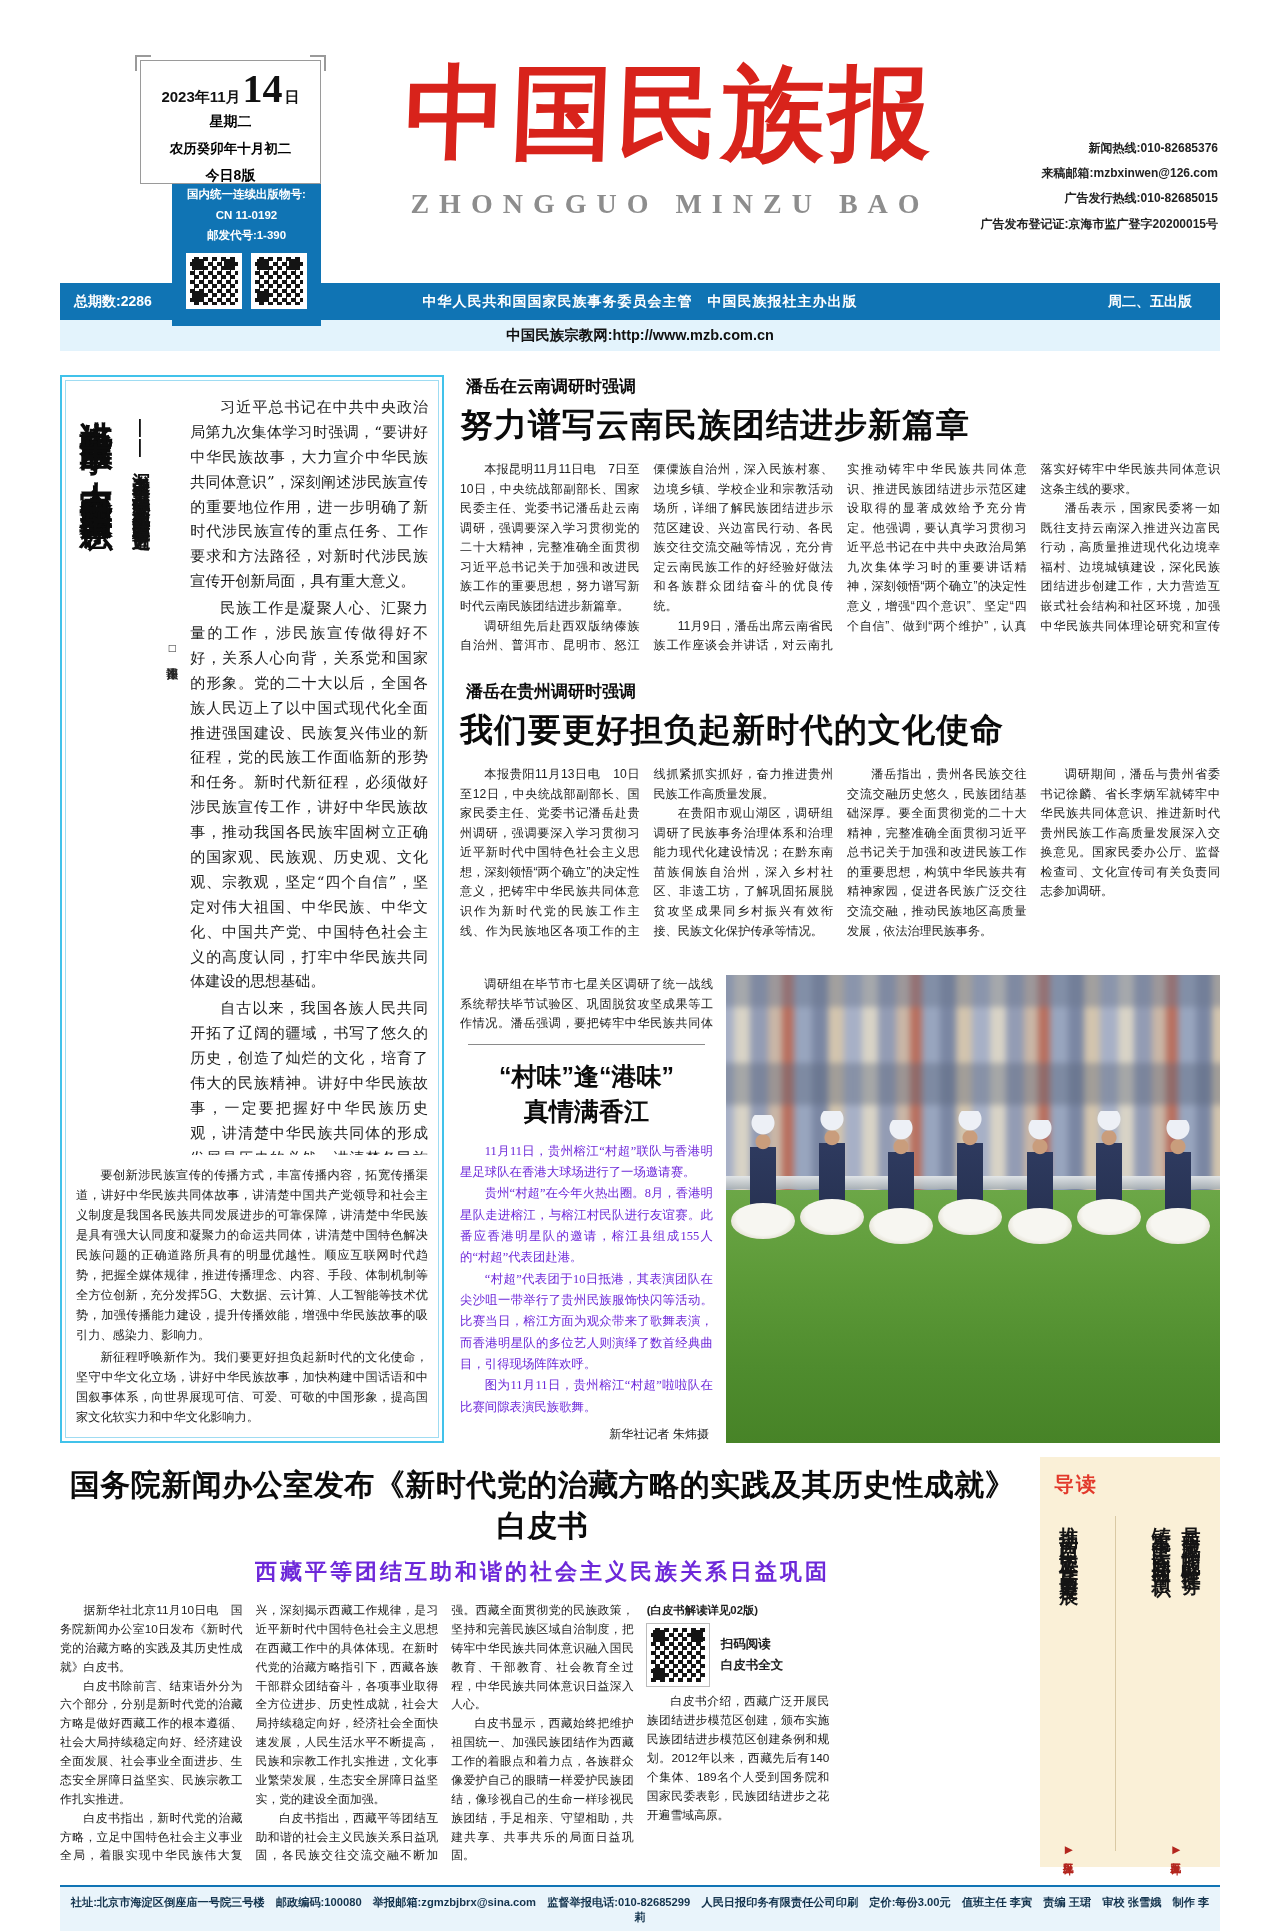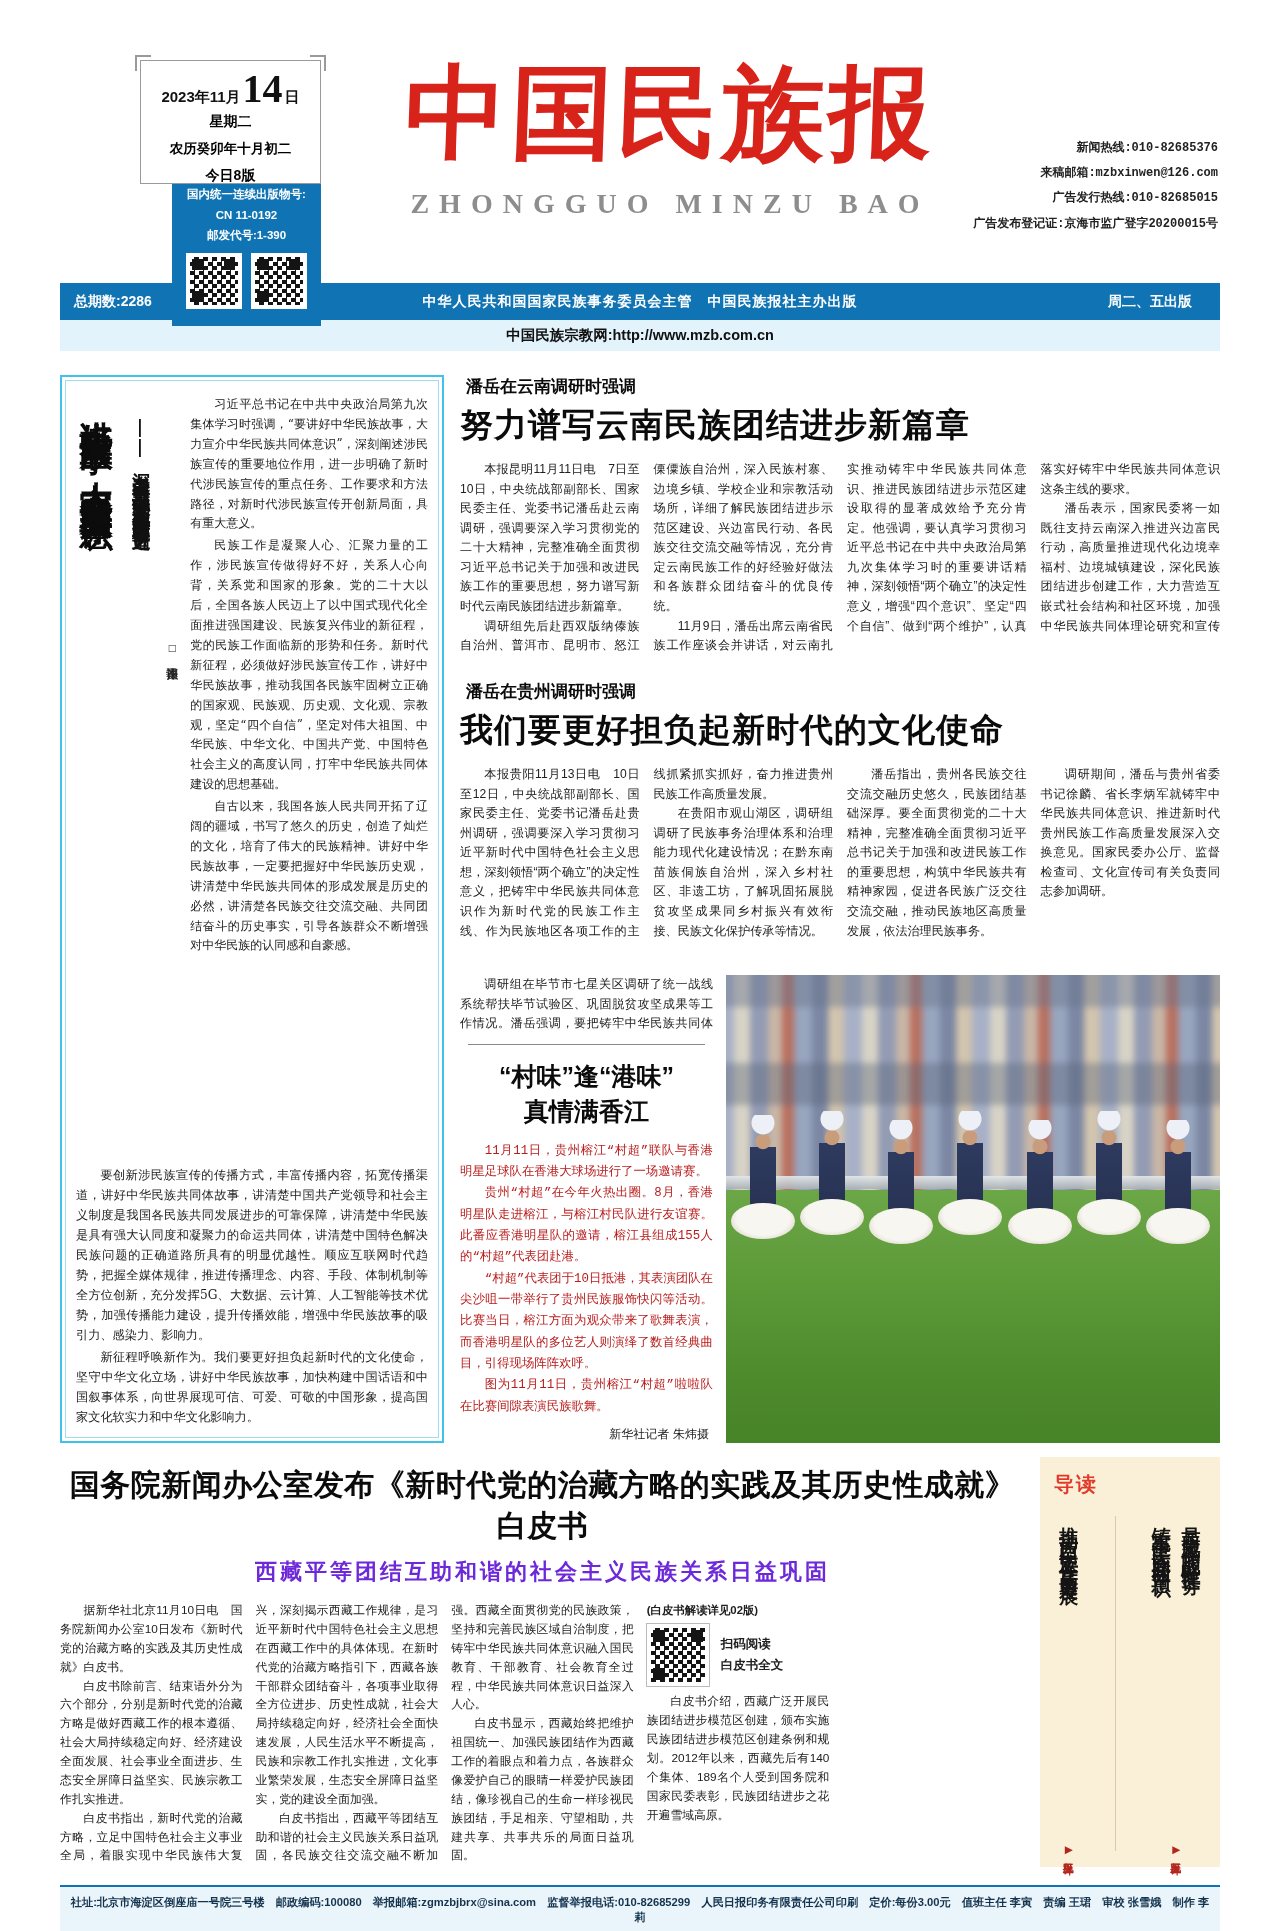--- a/index.html
+++ b/index.html
@@ -31,21 +31,21 @@
         background:#141414; box-shadow:32px 0 0 #141414, 0 32px 0 #141414; }
 
   .mast-title { position:absolute; left:350px; top:56px; width:640px; text-align:center;
         font-family:"DejaVu Serif","Liberation Serif",serif; font-weight:900; font-size:102px;
         line-height:1.1; letter-spacing:4px; color:#d8231b; transform:skewX(-2deg); }
   .mast-pinyin { position:absolute; left:350px; top:188px; width:640px; text-align:center;
         font-family:"Liberation Serif","DejaVu Serif",serif; font-size:28px; letter-spacing:10px;
         color:#8d8d8d; font-weight:700; }
 
   .contact { position:absolute; right:62px; top:136px; text-align:right; font-size:12px;
-        font-weight:700; color:#222; line-height:2.1;font-family:Liberation Mono, monospace; }
+        font-weight:700; color:#222; line-height:2.1; }
 
   .bluebar { position:absolute; left:60px; right:60px; top:283px; height:37px; background:#1074b4;
         color:#fff; display:flex; align-items:center; font-weight:700; font-size:14px; z-index:2; }
   .bluebar .issue { width:120px; padding-left:14px; }
   .bluebar .sponsor { flex:1; text-align:center; letter-spacing:1px;font-family:Liberation Mono, monospace; }
   .bluebar .schedule { width:120px; text-align:right; padding-right:28px; }
 
   .webstrip { position:absolute; left:60px; right:60px; top:320px; height:31px; background:#e3f3fc;
         display:flex; align-items:center; justify-content:center; font-weight:800; font-size:14.5px; color:#111; }
 
@@ -54,43 +54,43 @@
 
   .editorial { width:384px; height:1068px; border:2px solid #41c2ea;
         box-shadow:inset 0 0 0 3px #fff, inset 0 0 0 4px #9fdcf2;
         padding:18px 14px 12px; display:flex; flex-direction:column; overflow:hidden; }
   .ed-top { display:flex; flex:1; overflow:hidden; }
   .ed-title { writing-mode:vertical-rl; font-size:33px; font-weight:900; letter-spacing:3px;
         line-height:1.25; color:#0c0c0c; }
   .ed-sub { writing-mode:vertical-rl; font-size:18px; font-weight:700; letter-spacing:2px;
         padding-top:24px; margin:0 10px 0 12px; color:#111; }
   .ed-byline { writing-mode:vertical-rl; font-size:12px; color:#222; padding-top:246px; margin-right:10px; }
-  .ed-body { flex:1; font-family:"DejaVu Serif","Liberation Serif",serif; font-size:12px;
+  .ed-body { flex:1; font-family:"DejaVu Serif","Liberation Serif",serif; font-size:15px;
         line-height:1.66; text-align:justify; color:#1c1c1c; overflow:hidden; }
   .ed-body p, .ed-bottom p { text-indent:2em; margin-bottom:2px; }
   .ed-bottom { margin-top:10px; font-family:"DejaVu Serif","Liberation Serif",serif; font-size:12.2px;
         line-height:1.64; text-align:justify; color:#1c1c1c; }
 
   .right-col { flex:1; display:flex; flex-direction:column; min-width:0; }
   .kicker { font-size:17px; font-weight:800; color:#0b0b0b; margin-left:6px; }
   .headline { font-family:"Liberation Serif","DejaVu Serif",serif; font-size:33px; font-weight:900;
         letter-spacing:1px; color:#0b0b0b; margin:5px 0 12px; }
   .cols-4 { column-count:4; column-gap:14px; column-fill:auto; height:204px; overflow:hidden;
         font-size:12.1px; line-height:1.62; text-align:justify; color:#202020; }
   .cols-4 p { text-indent:2em; }
   .art-b { margin-top:16px; }
   .cols-b { height:196px; }
 
   .photo-row { display:flex; gap:13px; margin-top:14px; flex:1; min-height:0; }
   .story-col { width:253px; display:flex; flex-direction:column; }
   .b-cont { font-size:12.1px; line-height:1.62; text-align:justify; color:#202020; height:152px; overflow:hidden; }
   .story-divider { border-top:1px solid #8a8a8a; margin:12px 8px 6px; }
   .story-title { text-align:center; font-size:25px; font-weight:900; line-height:1.4; color:#0b0b0b; margin:8px 0 12px; }
-  .story-caption { font-family:Liberation Mono, monospace; font-size:12.4px; line-height:1.72;
-        text-align:justify; color:#b91c1c; }
+  .story-caption { font-family:Liberation Serif, serif; font-size:12.4px; line-height:1.72;
+        text-align:justify; color:#6d28d9; }
   .story-caption p { text-indent:2em; }
   .story-credit { text-align:right; font-family:"DejaVu Serif","Liberation Serif",serif; font-size:12px;
         margin-top:8px; padding-right:4px; color:#1c1c1c; }
 
   .photo { flex:1; position:relative; overflow:hidden; background:#6aa344; }
   .photo-crowd { position:absolute; left:-10px; right:-10px; top:-10px; height:50%;
         background:
           linear-gradient(180deg, rgba(104,116,140,.45) 0 18%, rgba(0,0,0,0) 18% 42%, rgba(84,96,118,.38) 42% 60%, rgba(0,0,0,0) 60%),
           repeating-linear-gradient(90deg,#a7b0c6 0 18px,#d8d3c6 18px 34px,#939cb4 34px 52px,#c9b6a6 52px 66px,#b86f5f 66px 78px,#98a5be 78px 96px,#7b87a3 96px 112px,#d2c4ae 112px 128px);
         filter:blur(3px); }

